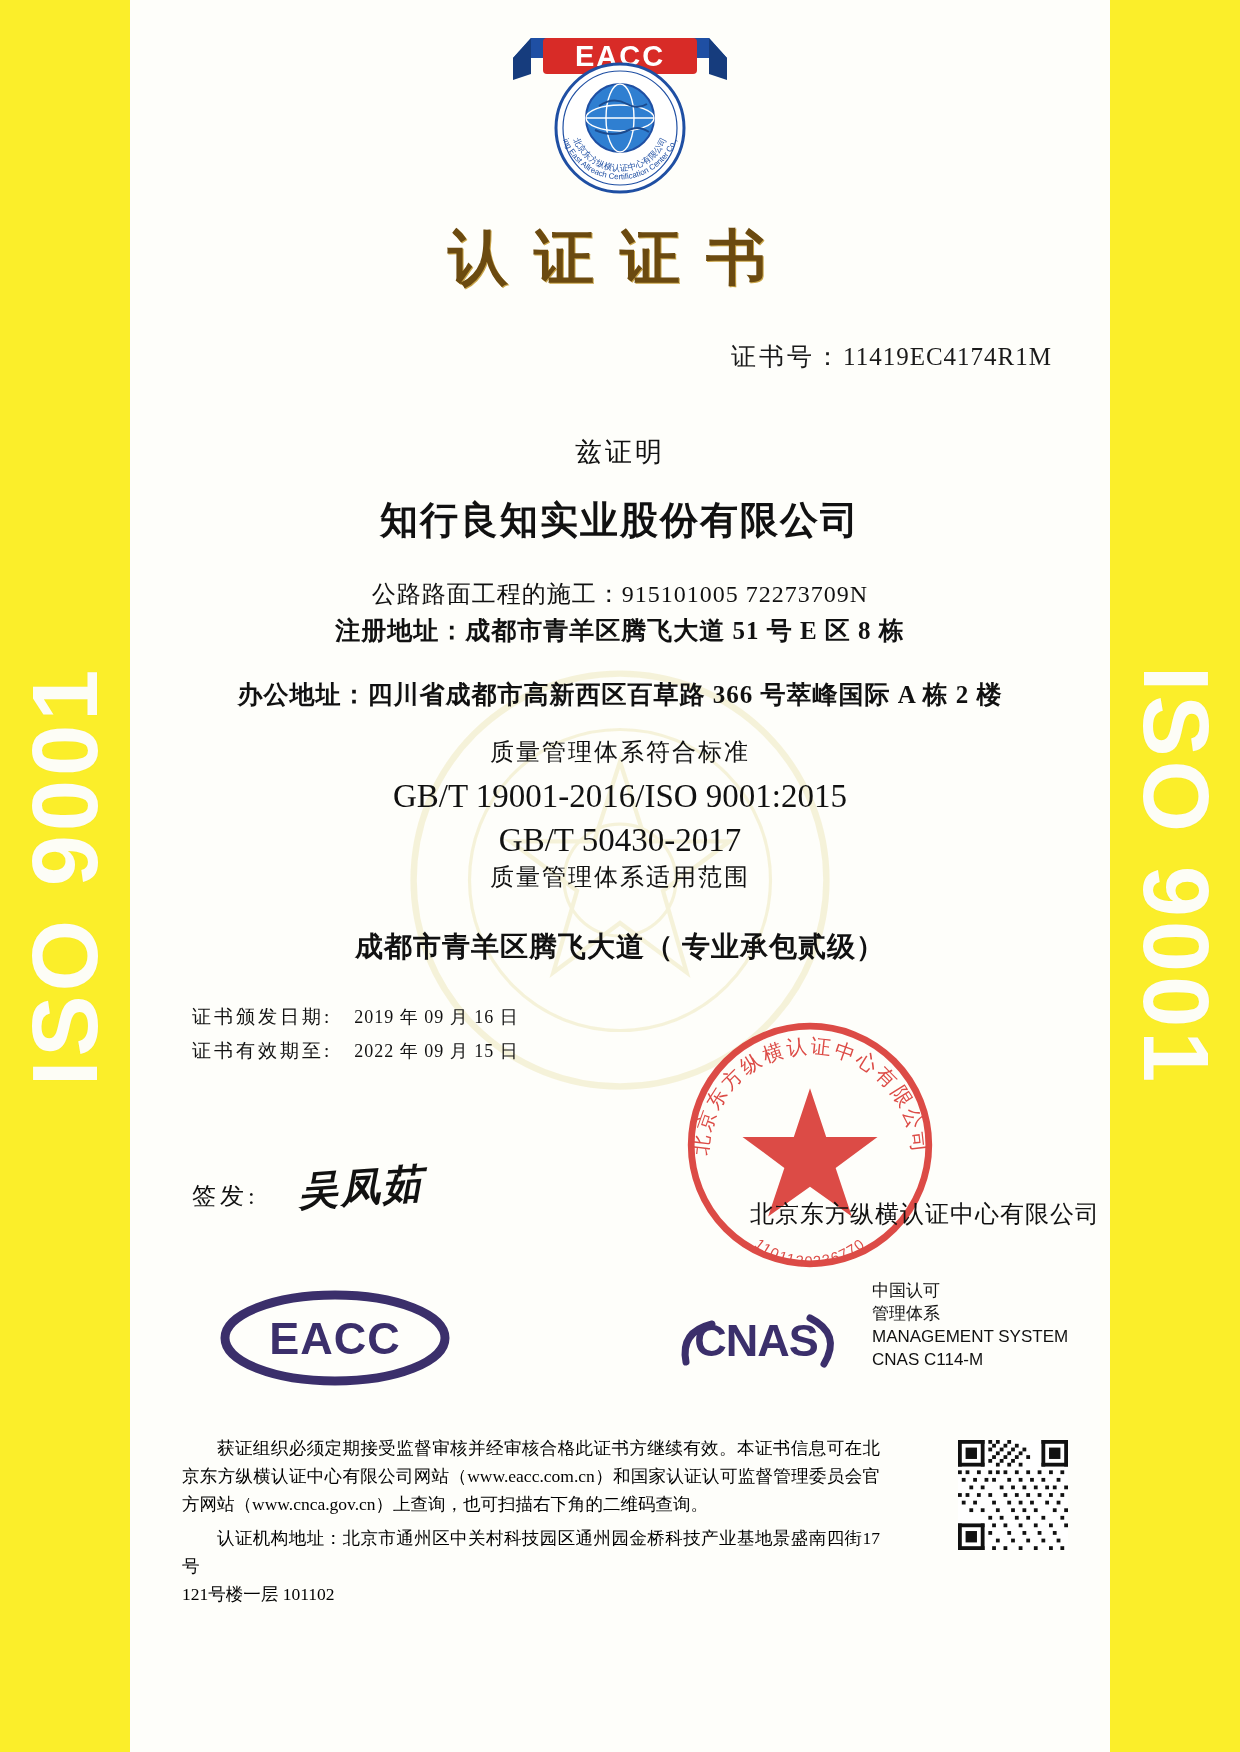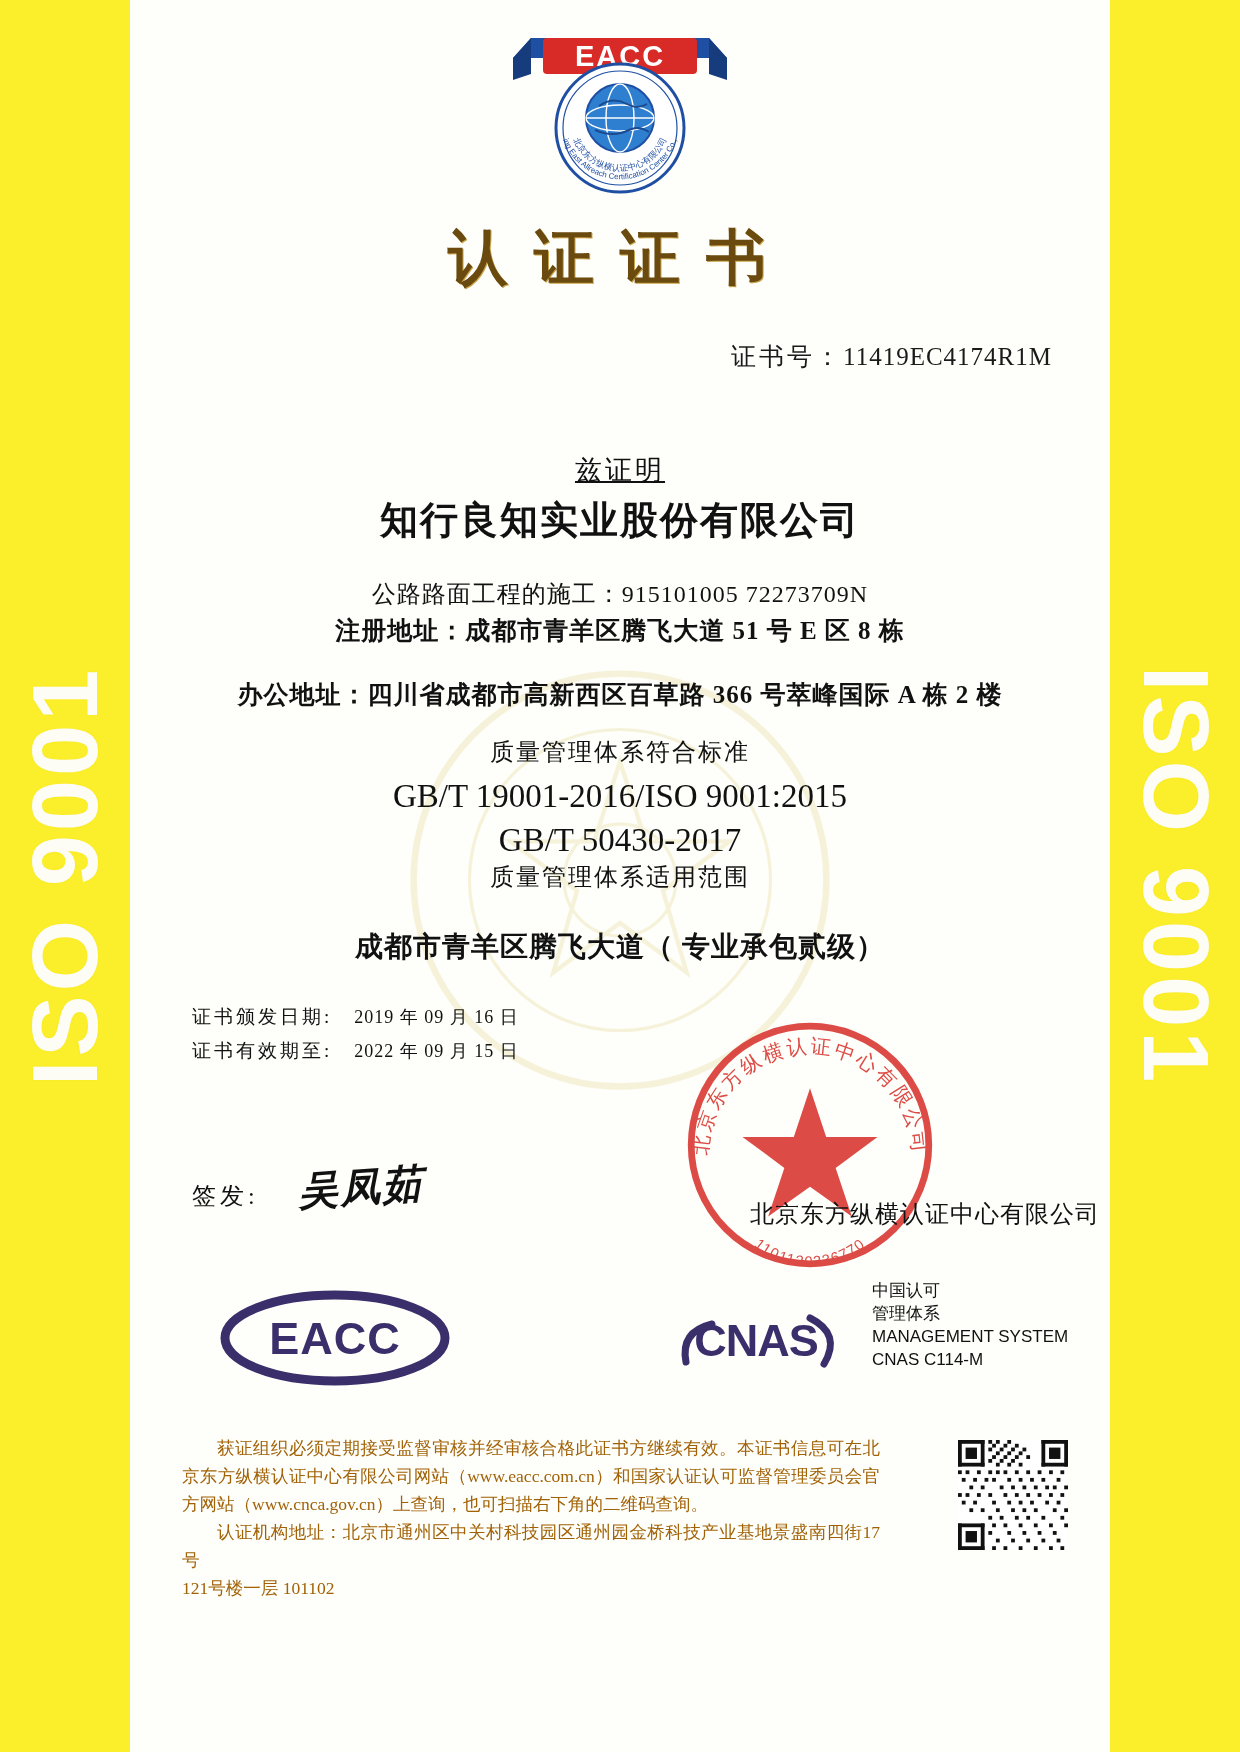--- a/index.html
+++ b/index.html
@@ -61,21 +61,21 @@
     text-shadow:1px 1px 0 #c9a54a;
   }
   .cert-no{
     position:absolute;right:58px;top:340px;
     font-size:25px;color:#1a1a1a;letter-spacing:1px;
   }
   .cert-no .label{letter-spacing:3px;}
   .block{
     position:absolute;left:0;right:0;text-align:center;color:#111;
   }
-  .zizhengming{top:452px;font-size:27px;letter-spacing:3px;text-decoration:underline;}
+  .zizhengming{top:434px;font-size:27px;letter-spacing:3px;}
   .company{top:495px;font-size:38px;font-weight:bold;letter-spacing:2px;}
   .credit{top:578px;font-size:24px;letter-spacing:1px;}
   .addr1{top:614px;font-size:25px;font-weight:bold;letter-spacing:1px;}
   .addr2{top:678px;font-size:25px;font-weight:bold;letter-spacing:1px;}
   .addr-label{font-weight:bold;}
   .sysline{top:736px;font-size:24px;letter-spacing:2px;}
   .std1{top:778px;font-size:33px;letter-spacing:0px;}
   .std2{top:822px;font-size:33px;}
   .scopelabel{top:861px;font-size:24px;letter-spacing:2px;}
   .scope{top:928px;font-size:28px;font-weight:bold;letter-spacing:1px;}
@@ -117,24 +117,24 @@
     position:absolute;left:530px;top:1288px;width:200px;height:100px;
   }
   .cnas-text{
     position:absolute;left:742px;top:1280px;
     font-family:"Liberation Sans", sans-serif;
     font-size:17px;line-height:1.35;color:#111;
   }
   
   .footer{
     position:absolute;left:52px;right:230px;top:1434px;
-    font-size:17.5px;line-height:1.6;color:#a16207;text-align:justify;
+    font-size:17.5px;line-height:1.6;color:#000000;text-align:justify;
   }
   .footer .indent{text-indent:2em;}
-  .footer .addr-line{text-indent:2em;}
+  .footer .addr-line{margin-top:6px;text-indent:2em;}
   .qr{
     position:absolute;right:42px;top:1440px;width:110px;height:110px;
   }
 </style>
 </head>
 <body>
 
 <div class="page">
 
   <div class="band left">

